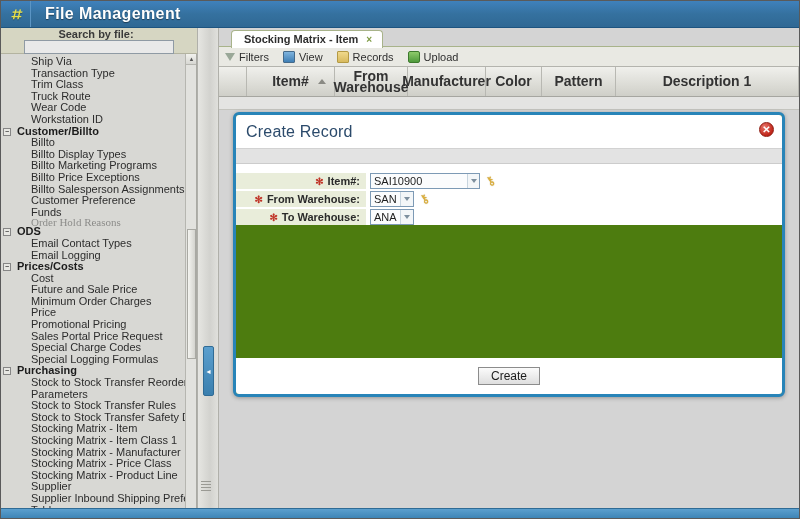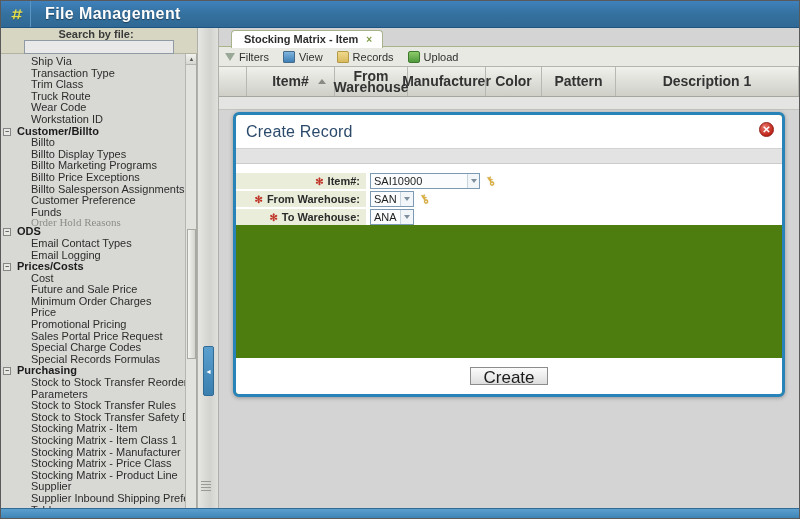--- a/index.html
+++ b/index.html
@@ -298,21 +298,21 @@
     position: absolute; left: 0; bottom: 0;
     width: 100%; height: 36px;
     display: flex; align-items: center; justify-content: center;
     background: #fff;
   }
   .create-btn {
     min-width: 56px; height: 18px;
     background: linear-gradient(to bottom,#fbfbfb,#dedede);
     border: 1px solid #8c8c8c;
     font-family: "Liberation Sans", sans-serif;
-    font-size: 17px; color: #1c1c1c;
+    font-size: 12px; color: #1c1c1c;
     cursor: pointer;
     padding: 0 12px;
   }
 
   
   .statusbar {
     position: absolute; left: 0; bottom: 0;
     width: 798px; height: 10px;
     background: linear-gradient(to bottom,#5b9fce,#3e85b6);
     border-top: 1px solid #2f6b95;
@@ -356,21 +356,21 @@
           <div class="node"><span>Email Contact Types</span></div>
           <div class="node"><span>Email Logging</span></div>
           <div class="node group"><span class="expander">−</span><span>Prices/Costs</span></div>
           <div class="node"><span>Cost</span></div>
           <div class="node"><span>Future and Sale Price</span></div>
           <div class="node"><span>Minimum Order Charges</span></div>
           <div class="node"><span>Price</span></div>
           <div class="node"><span>Promotional Pricing</span></div>
           <div class="node"><span>Sales Portal Price Request</span></div>
           <div class="node"><span>Special Charge Codes</span></div>
-          <div class="node"><span>Special Records Formulas</span></div>
+          <div class="node"><span>Special Logging Formulas</span></div>
           <div class="node group"><span class="expander">−</span><span>Purchasing</span></div>
           <div class="node"><span>Stock to Stock Transfer Reorder</span></div>
           <div class="node"><span>Parameters</span></div>
           <div class="node"><span>Stock to Stock Transfer Rules</span></div>
           <div class="node"><span>Stock to Stock Transfer Safety Days</span></div>
           <div class="node"><span>Stocking Matrix - Item</span></div>
           <div class="node"><span>Stocking Matrix - Item Class 1</span></div>
           <div class="node"><span>Stocking Matrix - Manufacturer</span></div>
           <div class="node"><span>Stocking Matrix - Price Class</span></div>
           <div class="node"><span>Stocking Matrix - Product Line</span></div>

